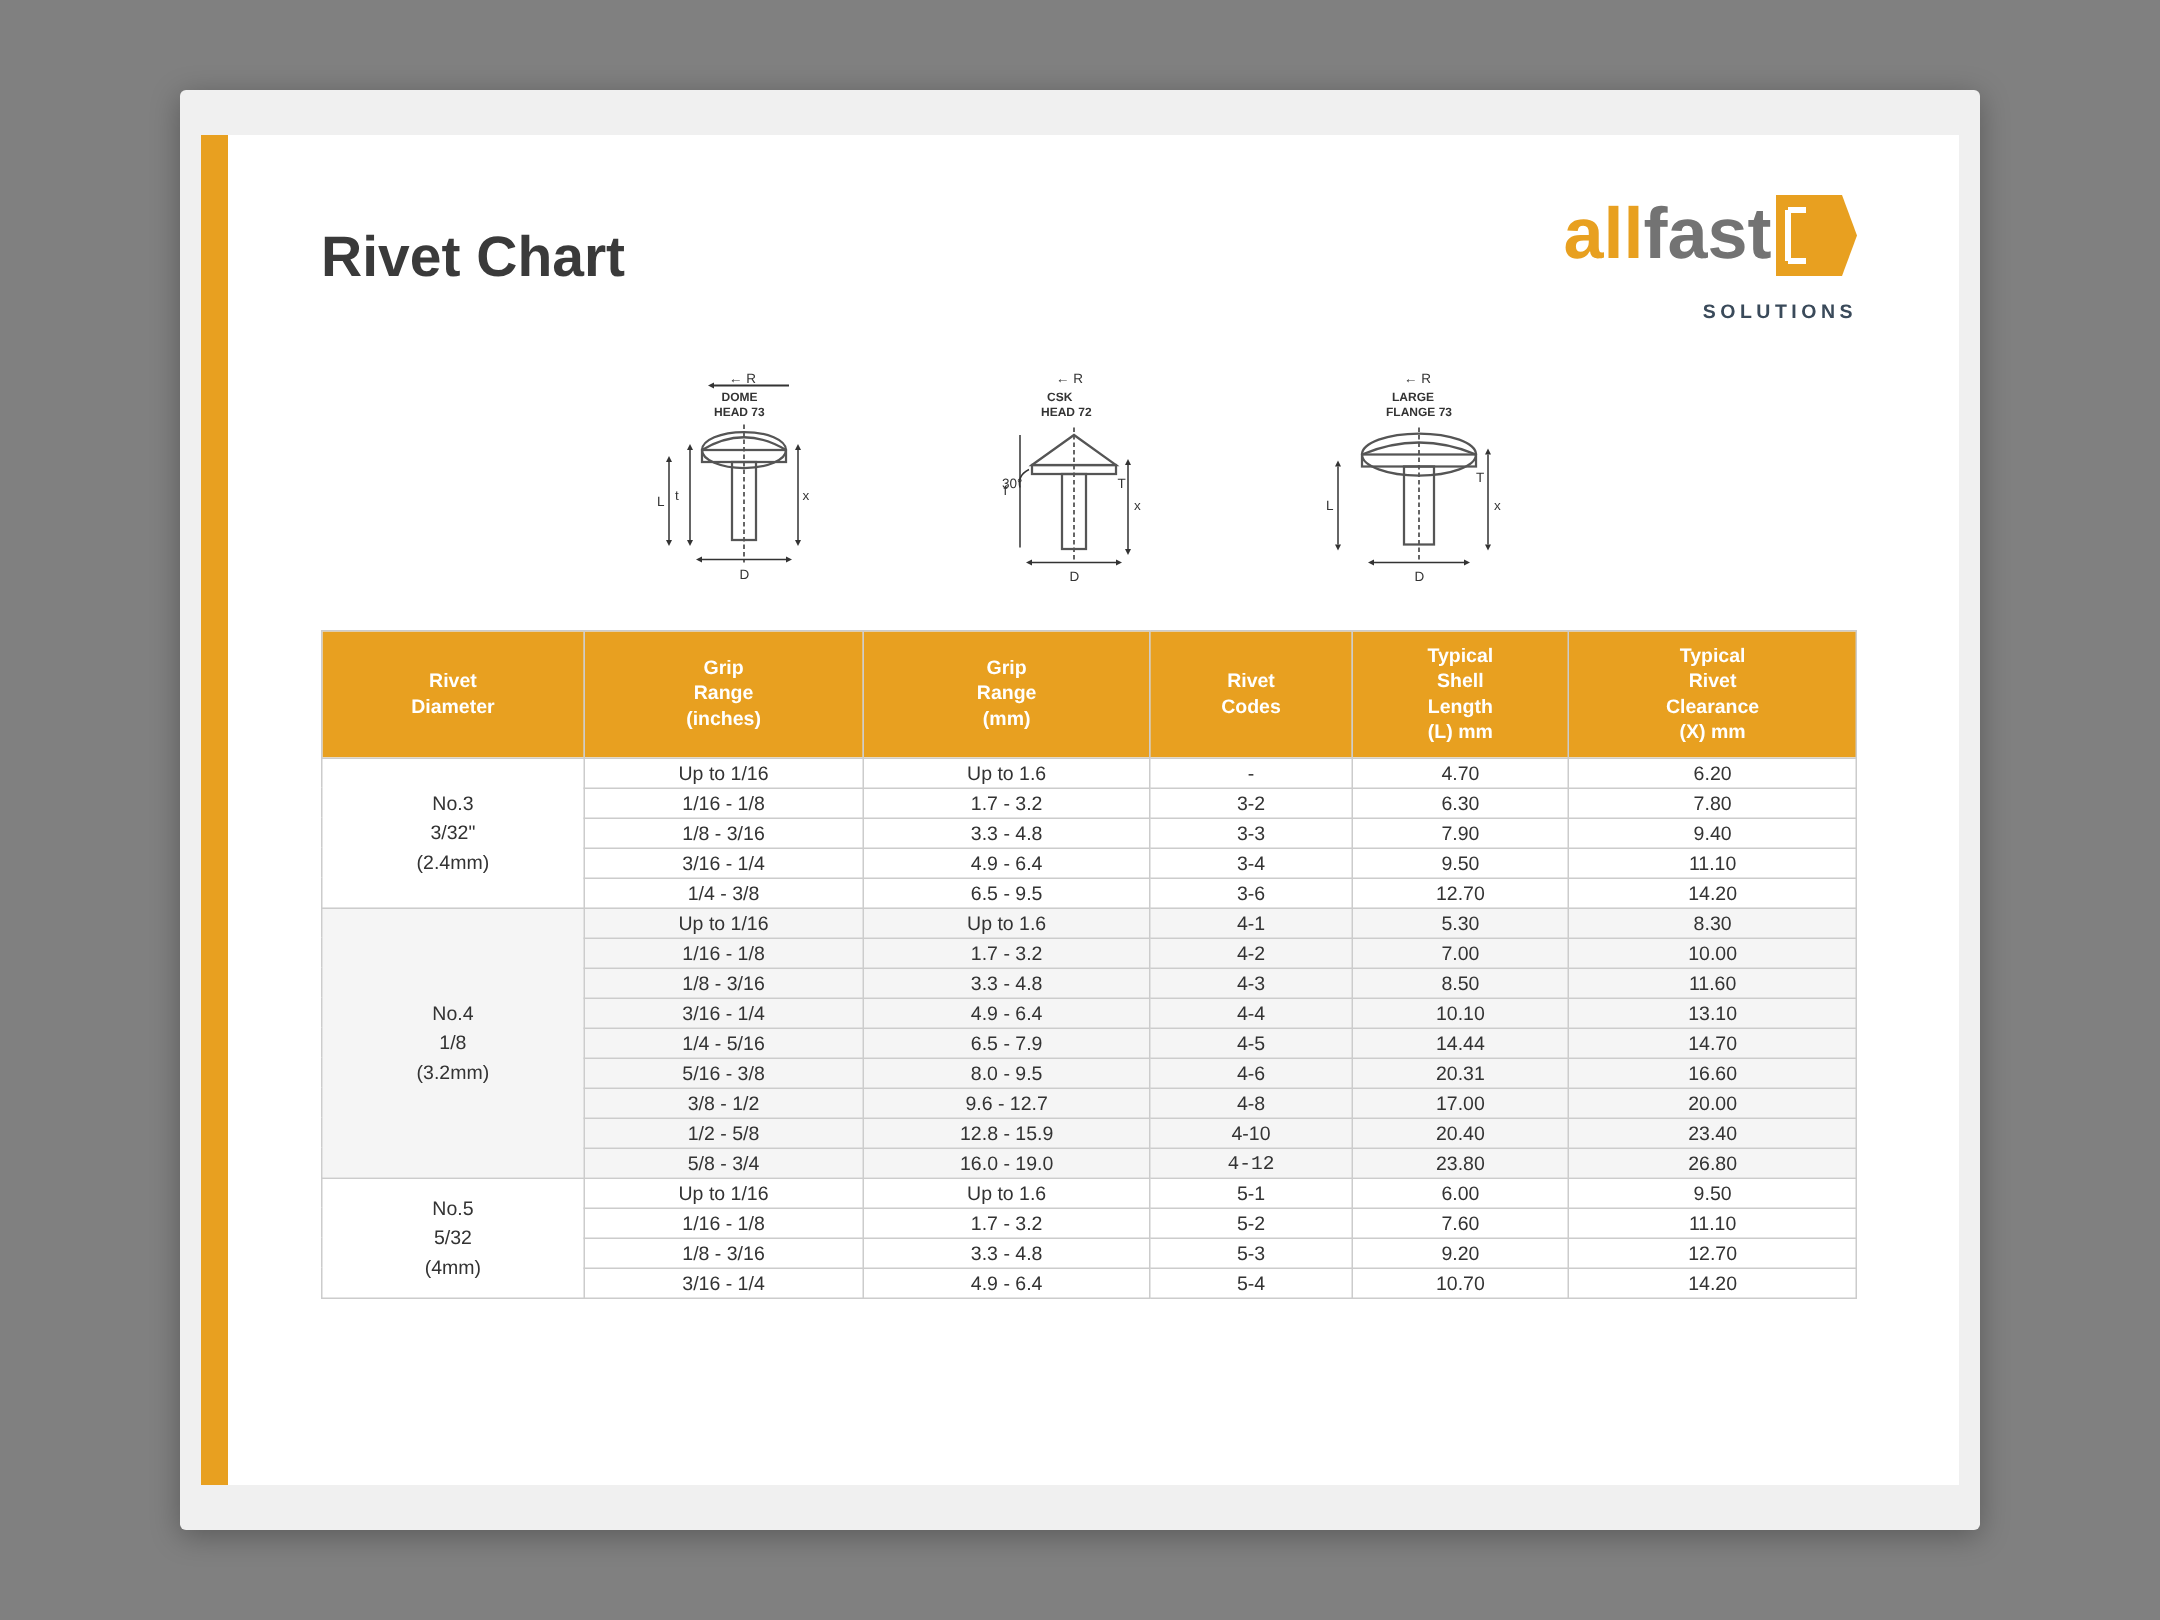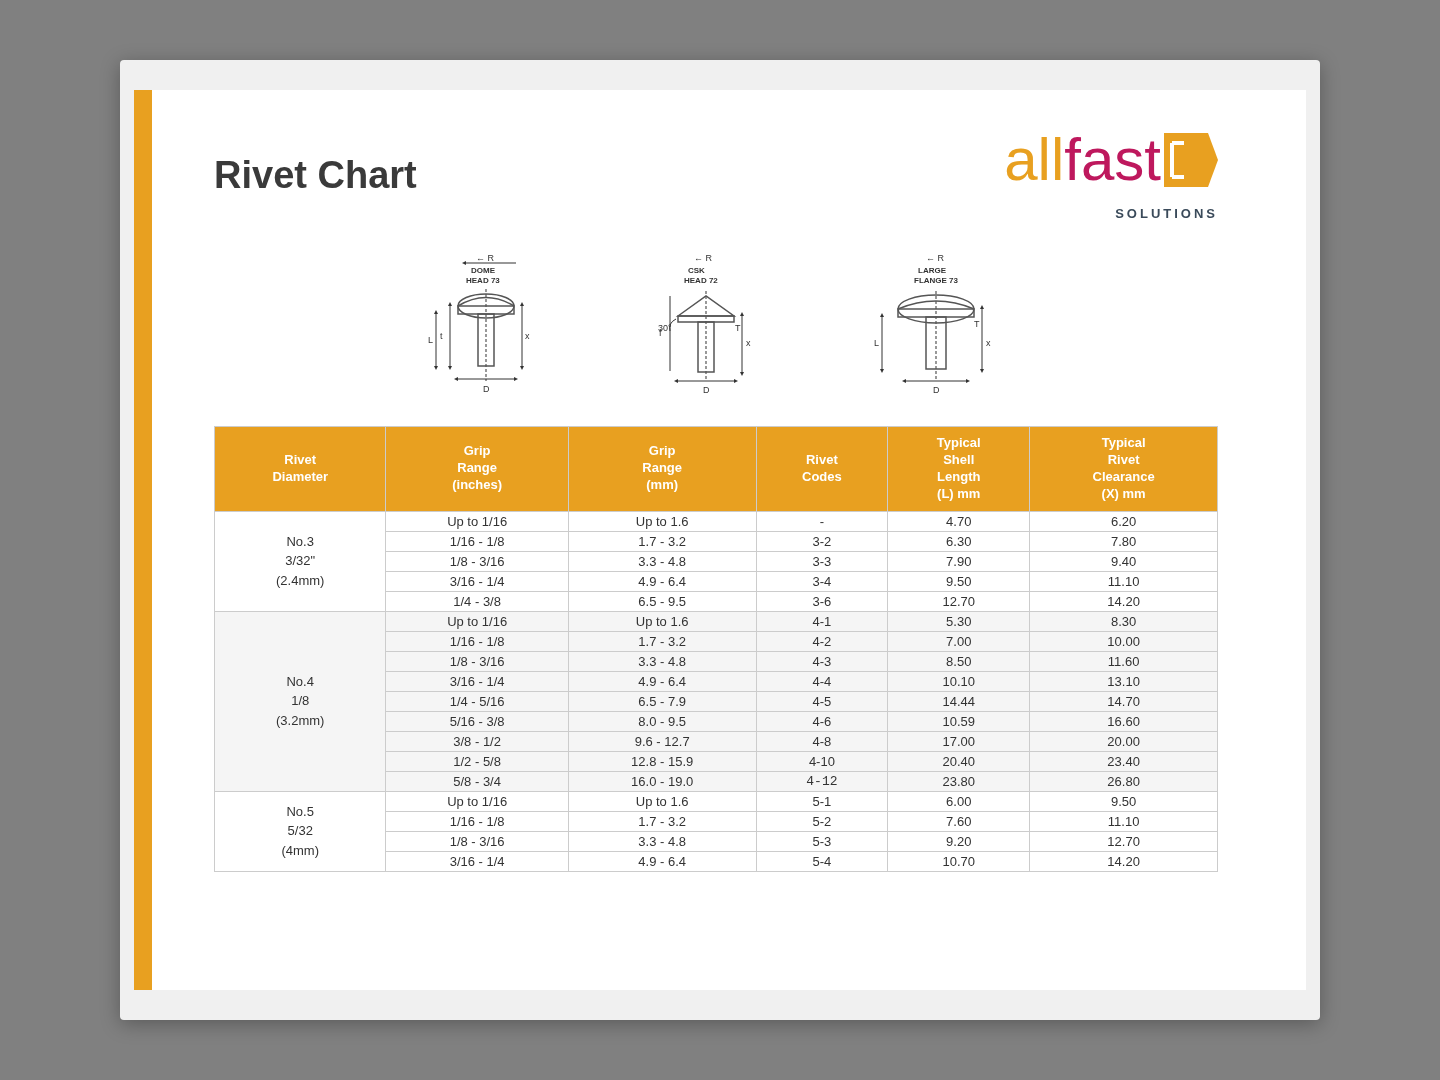--- a/index.html
+++ b/index.html
@@ -25,21 +25,21 @@
       justify-content: center;
       box-shadow: 0 4px 20px rgba(0,0,0,0.3);
     }
 
     .page {
       width: 1172px;
       height: 900px;
       background: #fff;
       position: relative;
       overflow: hidden;
-      padding: 40px 88px 40px 80px;
+      padding: 40px 68px 40px 80px;
     }
 
     .orange-bar {
       position: absolute;
       left: 0;
       top: 0;
       width: 18px;
       height: 100%;
       background: #E8A020;
     }
@@ -52,31 +52,31 @@
     }
 
     .title {
       font-size: 38px;
       font-weight: 900;
       color: #3a3a3a;
       letter-spacing: 0;
     }
 
     .logo-text {
-      font-size: 60px;
-      font-weight: 400;
+      font-size: 48px;
+      font-weight: 700;
       line-height: 1;
     }
 
     .logo-all {
       color: #E8A020;
     }
 
     .logo-fast {
-      color: #be185d;
+      color: #737373;
     }
 
     .logo-solutions {
       font-size: 13px;
       font-weight: 700;
       color: #3a4a5a;
       letter-spacing: 3px;
       text-align: right;
       margin-top: 16px;
     }
@@ -376,21 +376,21 @@
             <td style="background:#f5f5f5;">1/4 - 5/16</td>
             <td style="background:#f5f5f5;">6.5 - 7.9</td>
             <td style="background:#f5f5f5;">4-5</td>
             <td style="background:#f5f5f5;">14.44</td>
             <td style="background:#f5f5f5;">14.70</td>
           </tr>
           <tr class="no4-group">
             <td style="background:#f5f5f5;">5/16 - 3/8</td>
             <td style="background:#f5f5f5;">8.0 - 9.5</td>
             <td style="background:#f5f5f5;text-align:center;">4-6</td>
-            <td style="background:#f5f5f5;">10.59</td>
+            <td style="background:#f5f5f5;">20.31</td>
             <td style="background:#f5f5f5;">16.60</td>
           </tr>
           <tr class="no4-group">
             <td style="background:#f5f5f5;">3/8 - 1/2</td>
             <td style="background:#f5f5f5;">9.6 - 12.7</td>
             <td style="background:#f5f5f5;">4-8</td>
             <td style="background:#f5f5f5;">17.00</td>
             <td style="background:#f5f5f5;">20.00</td>
           </tr>
           <tr class="no4-group">

